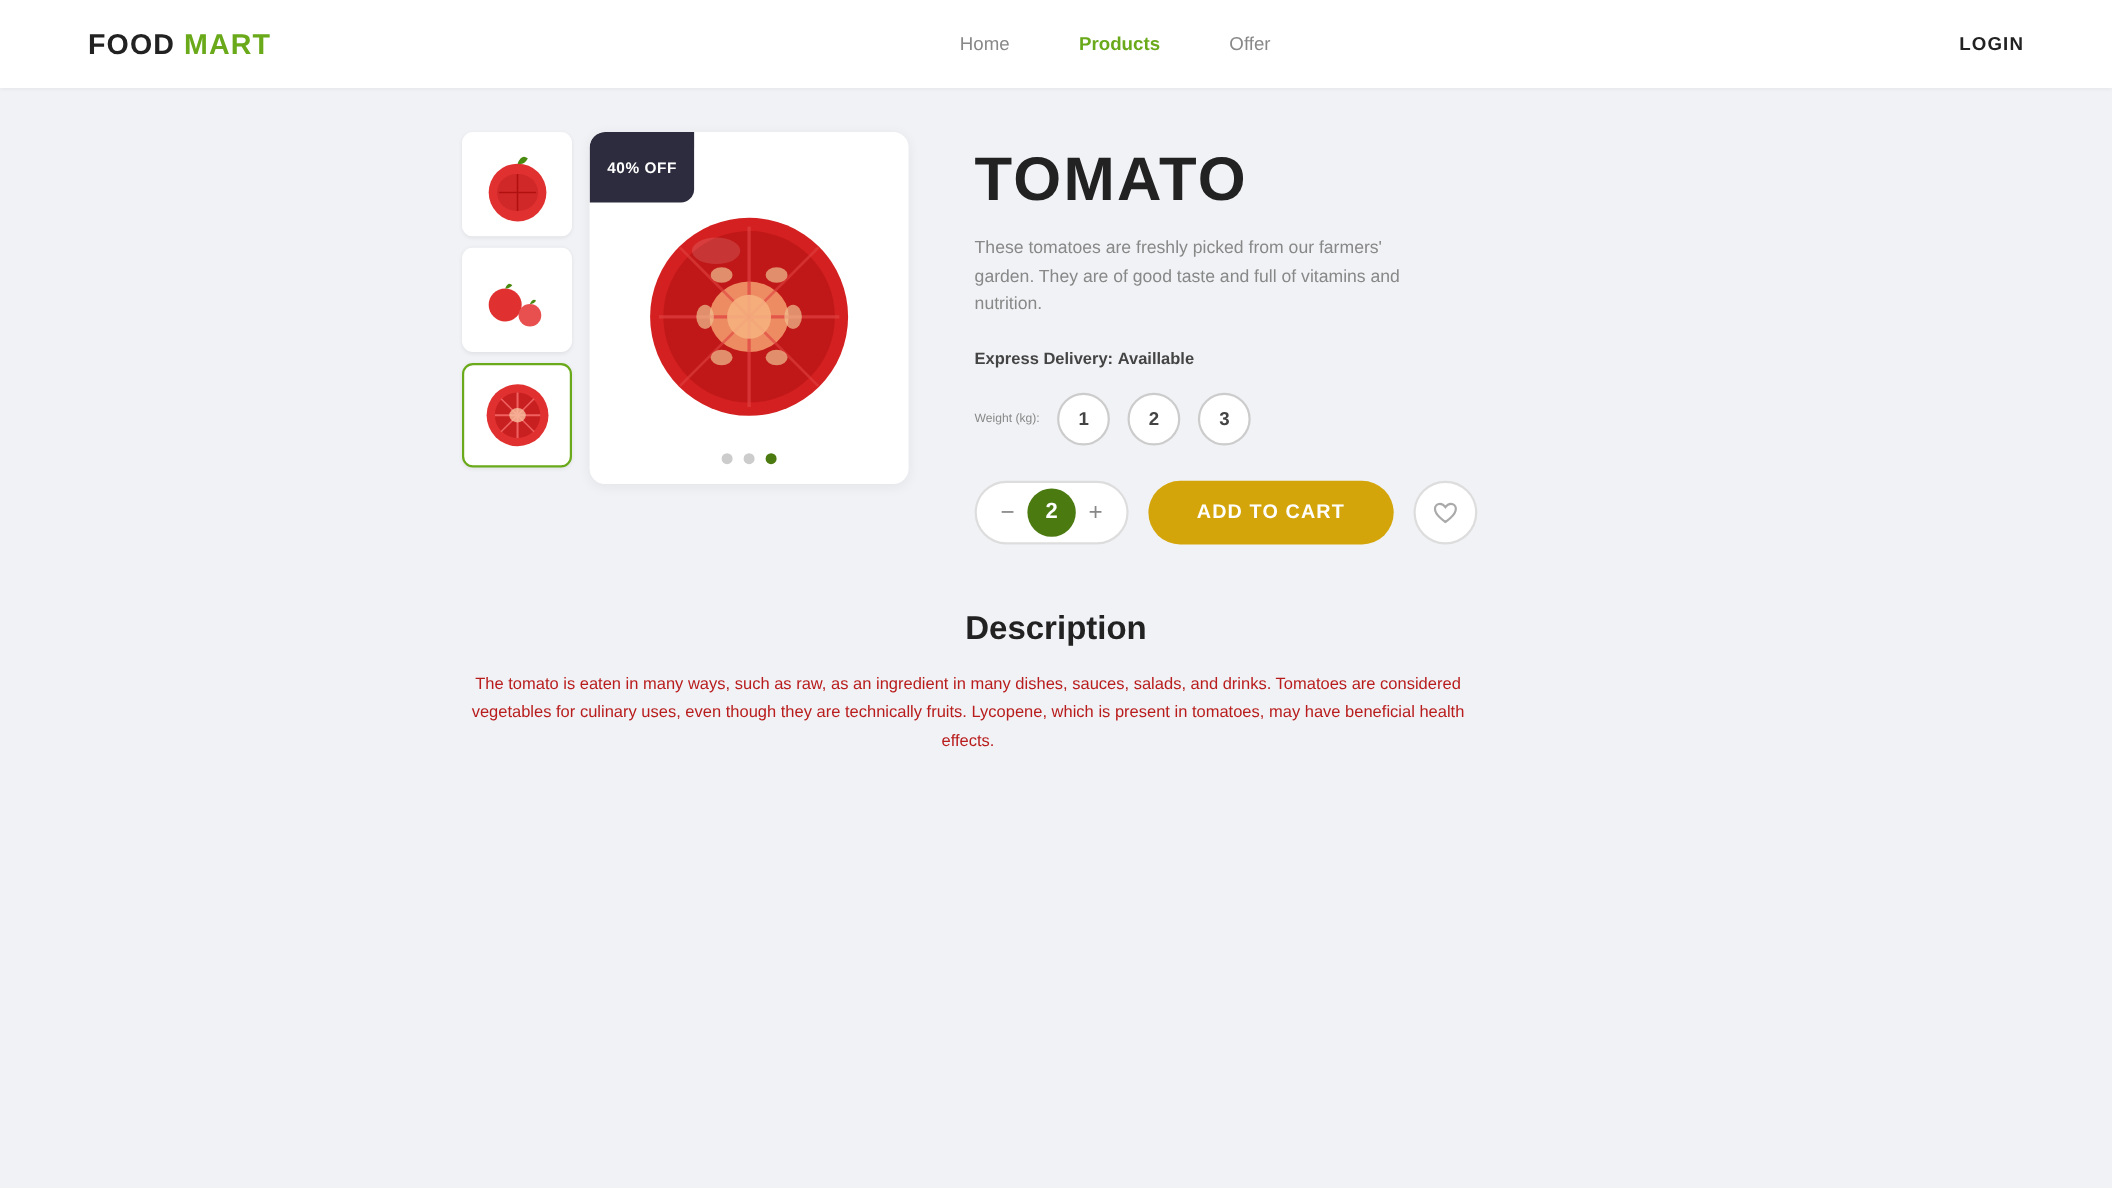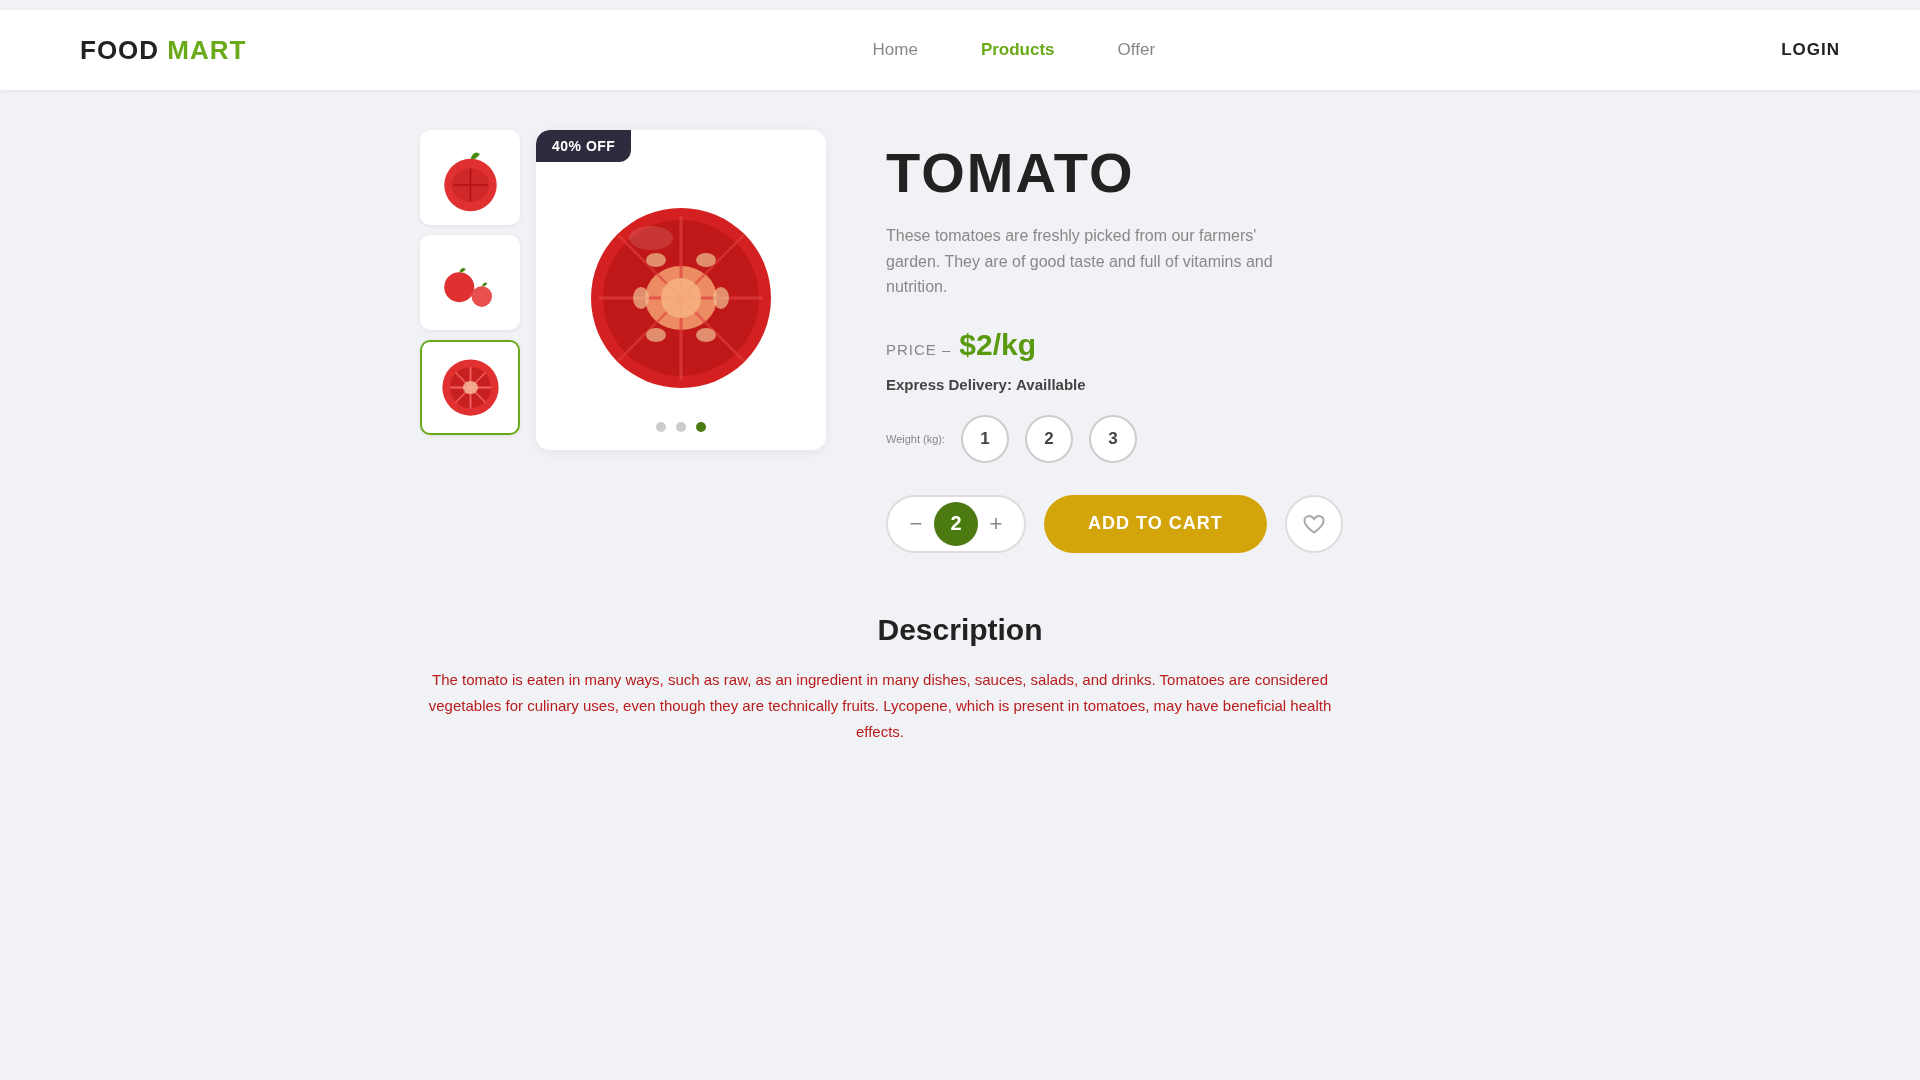--- a/index.html
+++ b/index.html
@@ -12,21 +12,20 @@
 
     
     .navbar {
       display: flex;
       align-items: center;
       justify-content: space-between;
       padding: 0 80px;
       height: 80px;
       background: #fff;
       box-shadow: 0 1px 4px rgba(0,0,0,0.06);
-      margin-top: 10px;
     }
     .logo {
       font-size: 26px;
       font-weight: 800;
       letter-spacing: 1px;
     }
     .logo-food { color: #222; }
     .logo-mart { color: #6aaa1a; }
     .nav-links {
       display: flex;
@@ -110,21 +109,21 @@
       overflow: hidden;
     }
     .discount-badge {
       position: absolute;
       top: 0;
       left: 0;
       background: #2c2c3e;
       color: #fff;
       font-size: 14px;
       font-weight: 700;
-      padding: 8px 16px;
+      padding: 24px 16px;
       border-radius: 14px 0 12px 0;
       letter-spacing: 0.5px;
     }
     .carousel-dots {
       position: absolute;
       bottom: 18px;
       left: 50%;
       transform: translateX(-50%);
       display: flex;
       gap: 10px;
@@ -380,26 +379,20 @@
           <div class="dot"></div>
           <div class="dot active"></div>
         </div>
       </div>
     </div>
 
     <div class="product-info">
       <h1 class="product-title">TOMATO</h1>
       <p class="product-desc">These tomatoes are freshly picked from our farmers' garden. They are of good taste and full of vitamins and nutrition.</p>
 
-      <div class="price-row">
-        <span class="price-label">PRICE –</span>
-        <span class="price-value">
-          <span>$2/</span><span>kg</span>
-        </span>
-      </div>
 
       <div class="detail-row">
         <span>Express Delivery:</span>
         <span>Availlable</span>
       </div>
 
       <div class="weight-row">
         <span class="weight-label">Weight (kg):</span>
         <button class="weight-btn">1</button>
         <button class="weight-btn">2</button>

